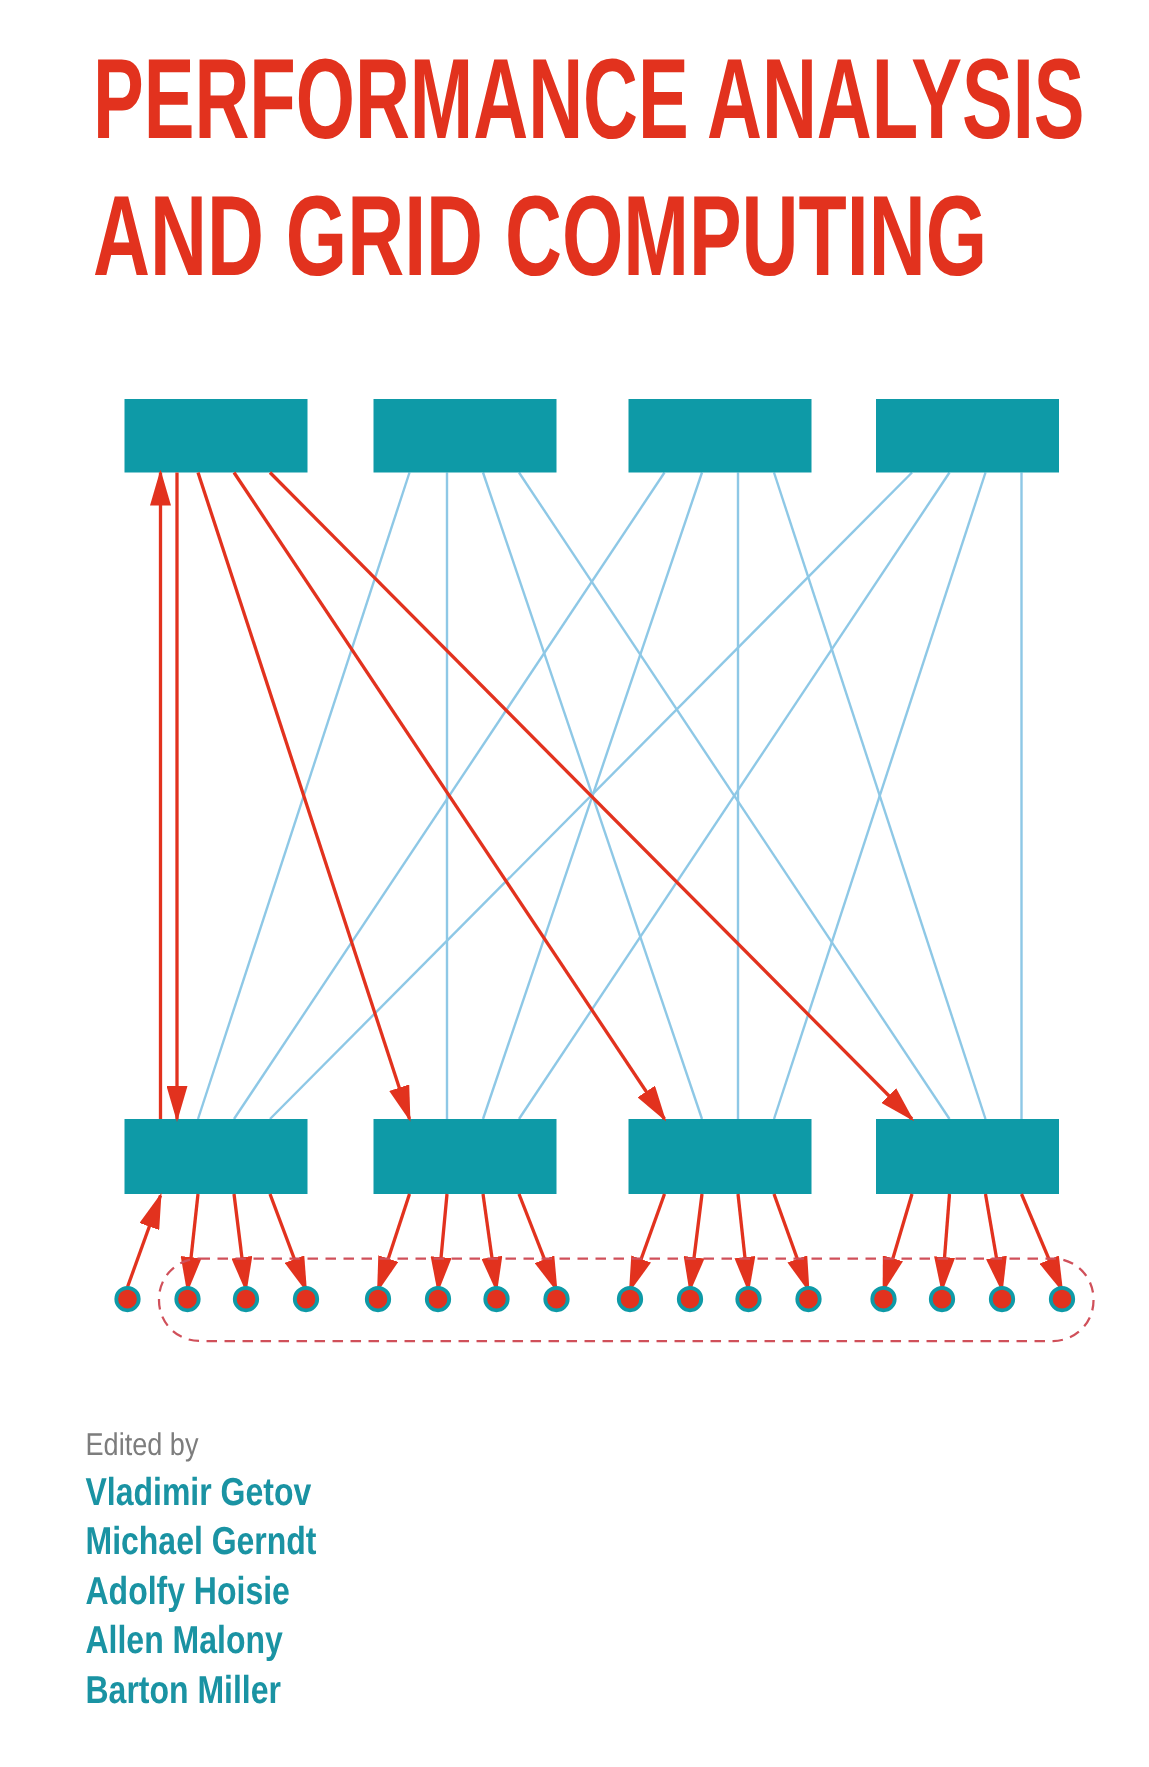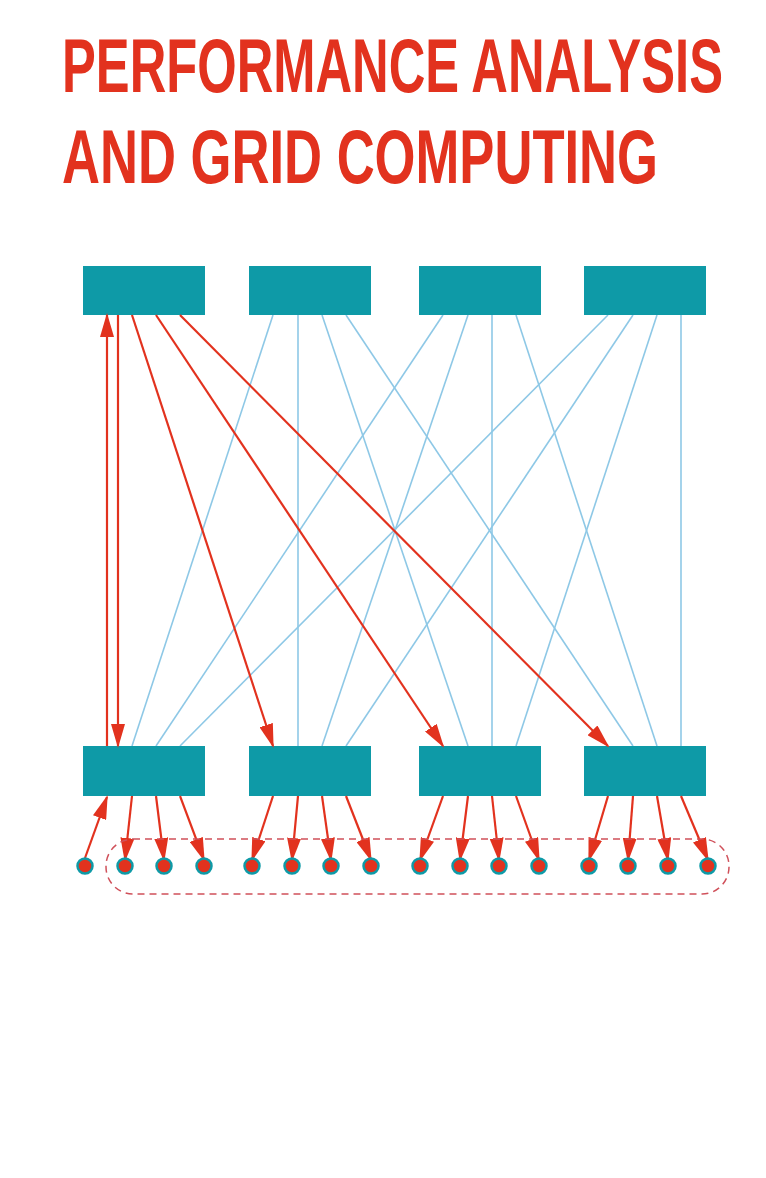--- a/index.html
+++ b/index.html
@@ -91,13 +91,21 @@
         <circle cx="460" cy="866" r="7.5" fill="#e2321e" stroke="#0e9aa7" stroke-width="2.5"></circle>
         <circle cx="499" cy="866" r="7.5" fill="#e2321e" stroke="#0e9aa7" stroke-width="2.5"></circle>
         <circle cx="539" cy="866" r="7.5" fill="#e2321e" stroke="#0e9aa7" stroke-width="2.5"></circle>
         <circle cx="589" cy="866" r="7.5" fill="#e2321e" stroke="#0e9aa7" stroke-width="2.5"></circle>
         <circle cx="628" cy="866" r="7.5" fill="#e2321e" stroke="#0e9aa7" stroke-width="2.5"></circle>
         <circle cx="668" cy="866" r="7.5" fill="#e2321e" stroke="#0e9aa7" stroke-width="2.5"></circle>
         <circle cx="708" cy="866" r="7.5" fill="#e2321e" stroke="#0e9aa7" stroke-width="2.5"></circle>
       </g>
   </svg>
 
+  <div class="credits">
+    <div class="edited-by">Edited by</div>
+    <div class="editor">Vladimir Getov</div>
+    <div class="editor">Michael Gerndt</div>
+    <div class="editor">Adolfy Hoisie</div>
+    <div class="editor">Allen Malony</div>
+    <div class="editor">Barton Miller</div>
+  </div>
 </div>
 
 </body></html>

